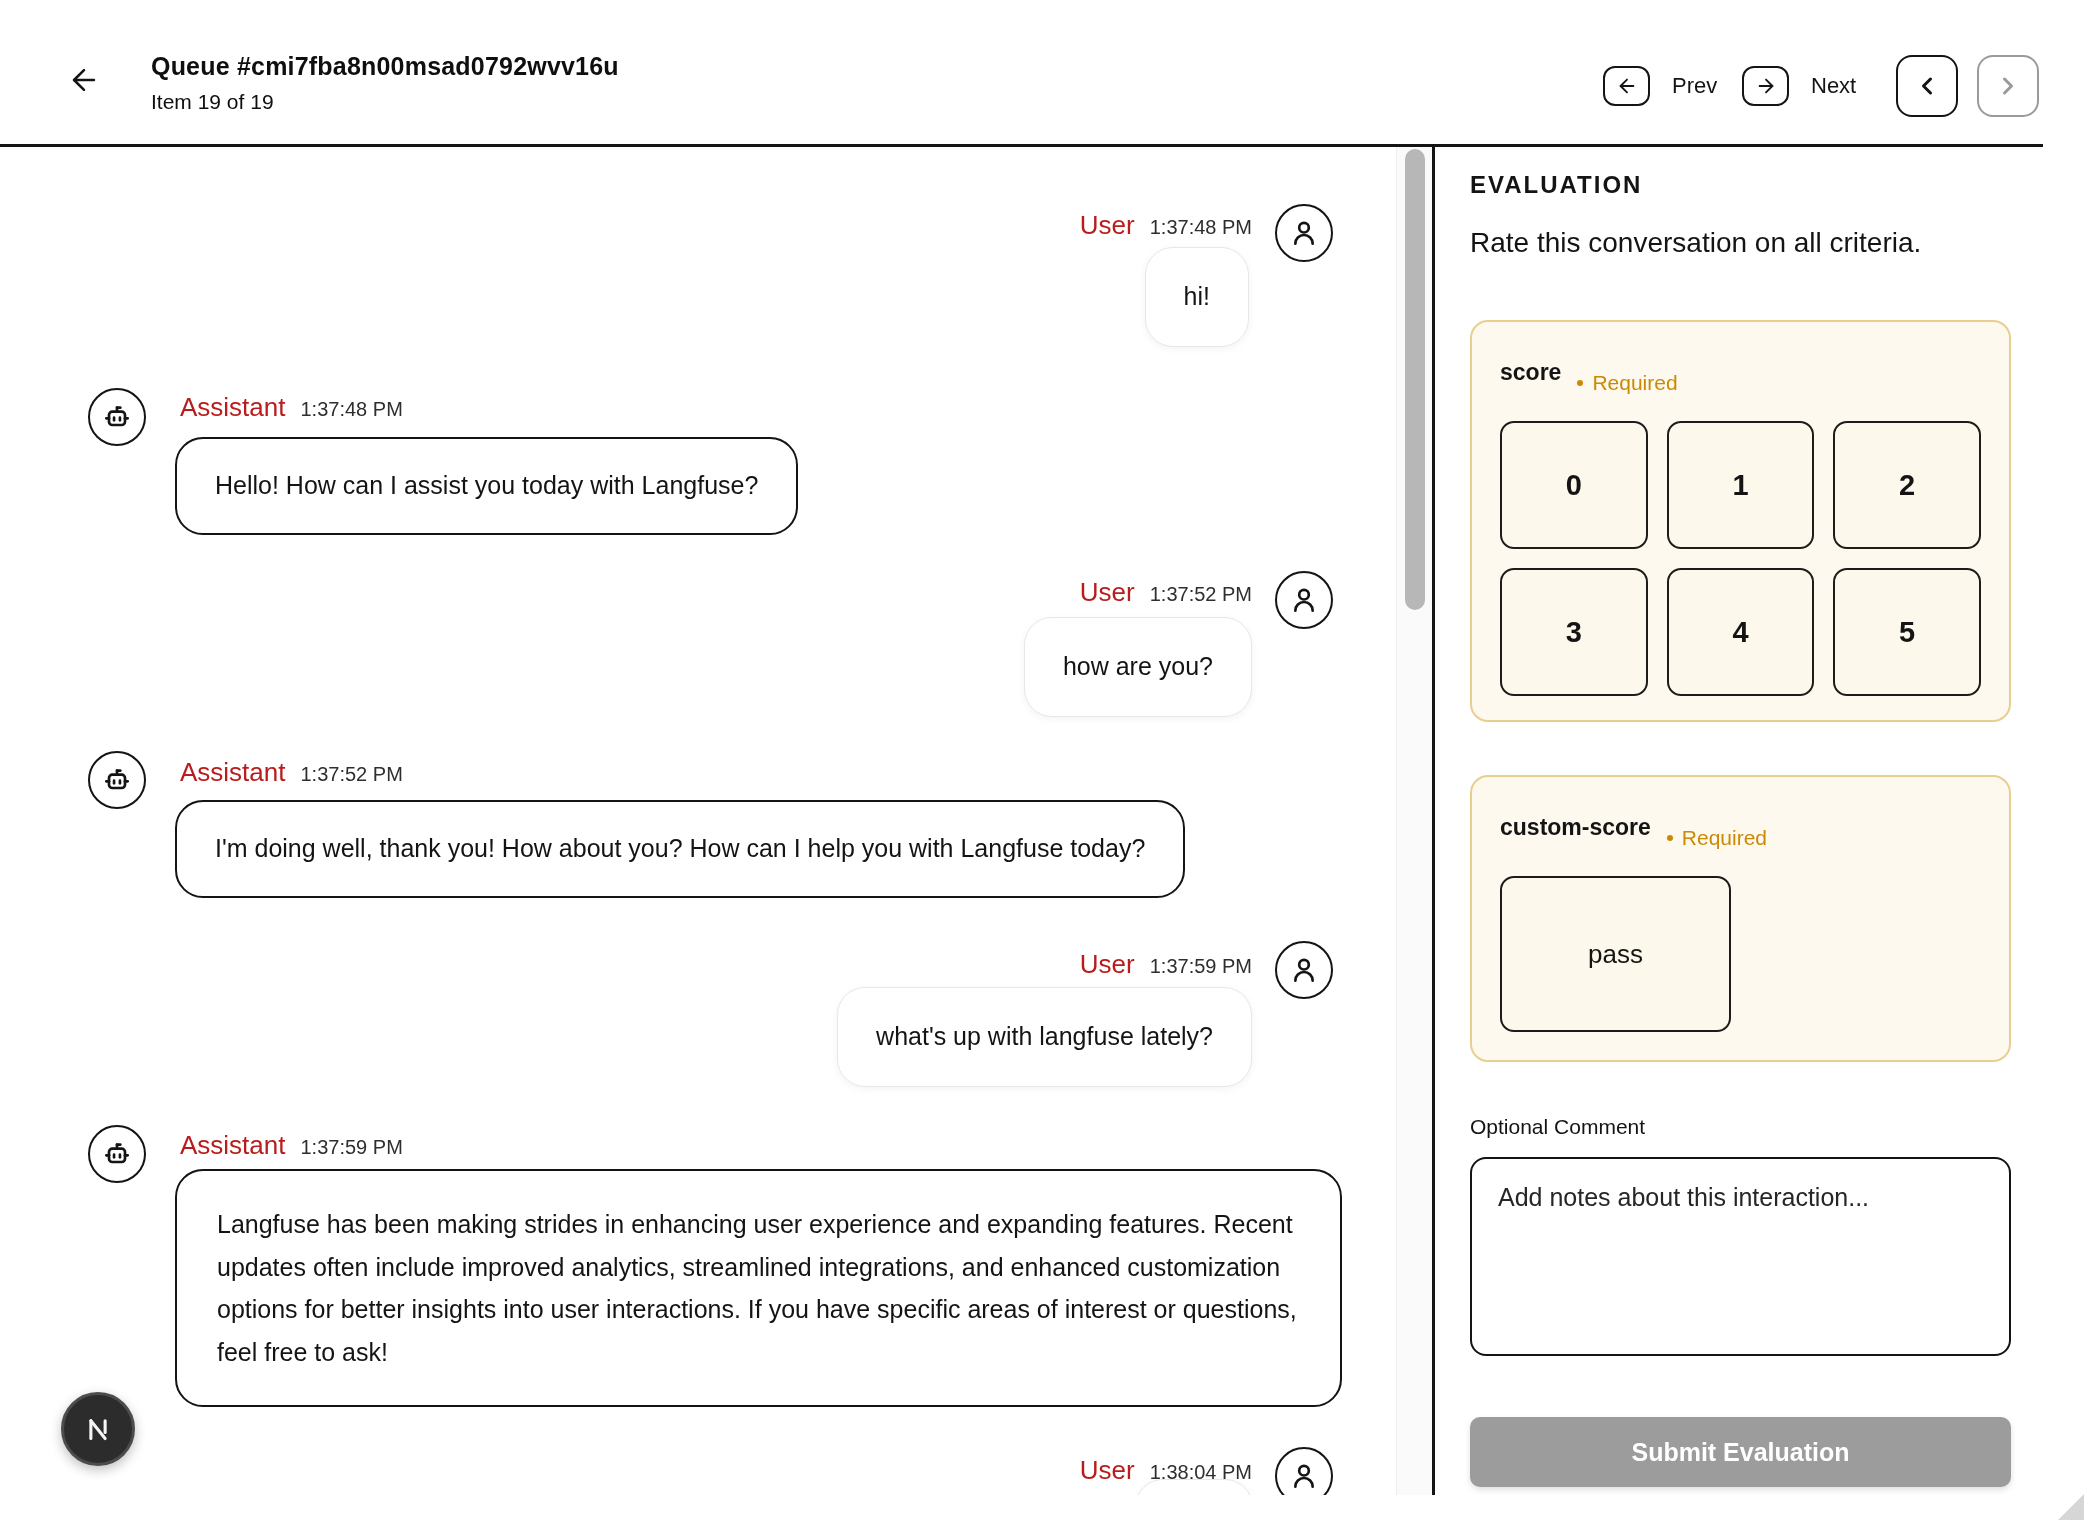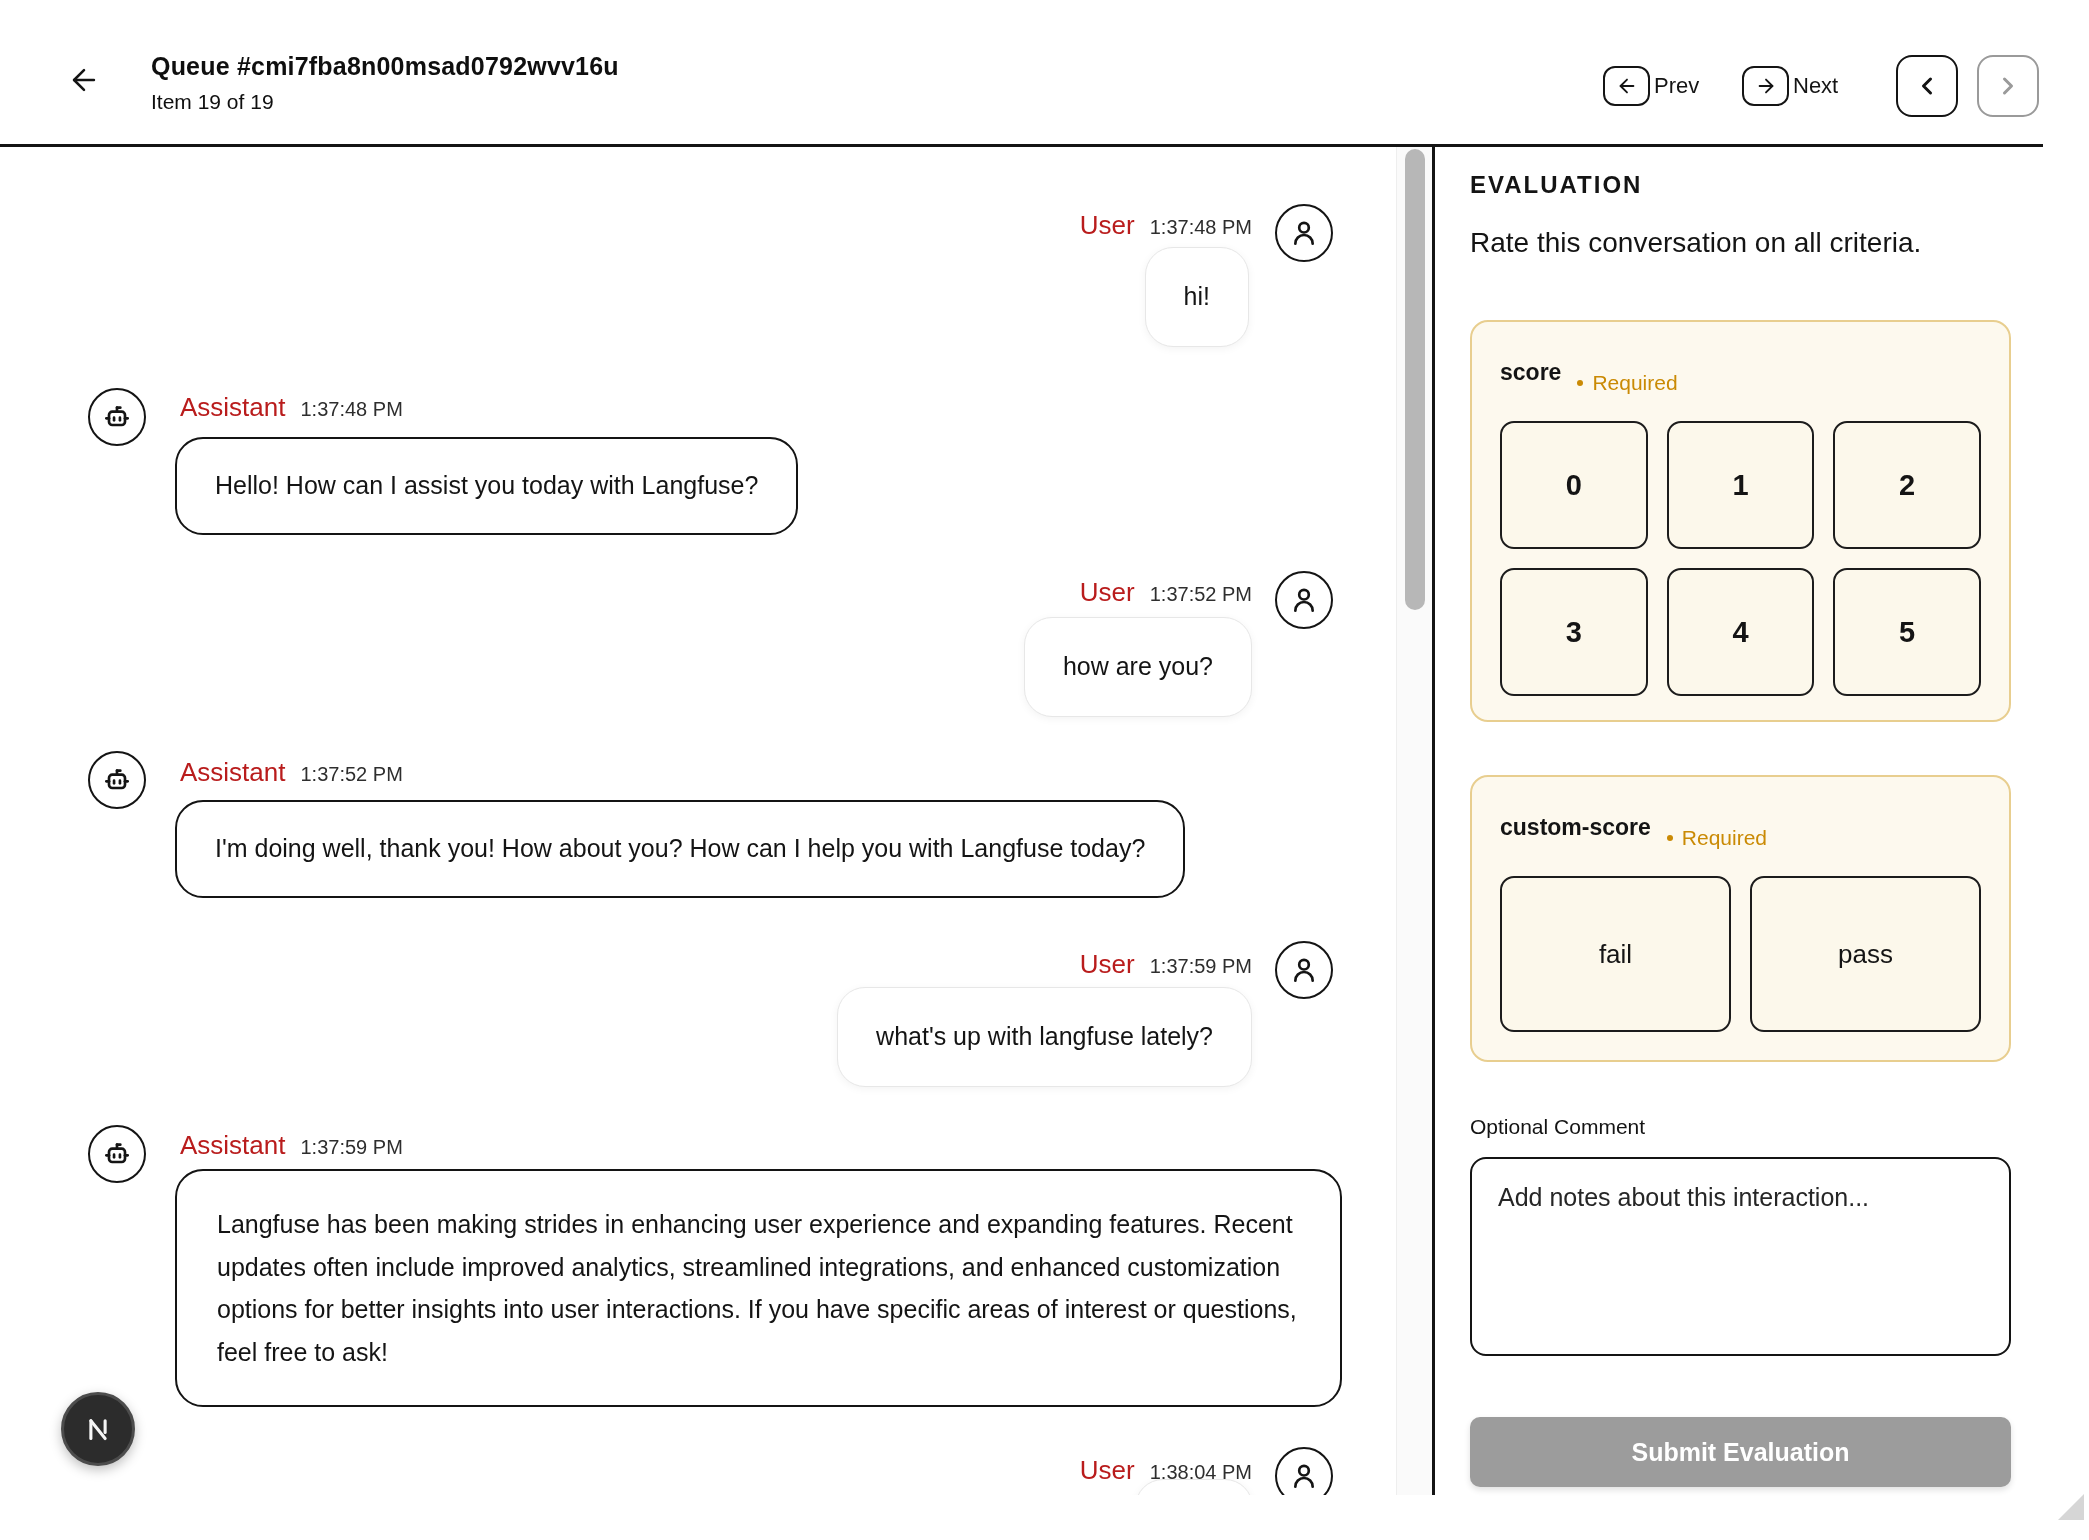--- a/index.html
+++ b/index.html
@@ -6,21 +6,21 @@
   html,body { width:2089px; height:1540px; background:#fff; font-family:"Liberation Sans",sans-serif; color:#0f0f0f; }
   .page { position:relative; width:2089px; height:1540px; overflow:hidden; background:#fff; }
 
   
   .header { position:absolute; top:0; left:0; width:1699px; height:147px; background:#fff; }
   .header-border { position:absolute; top:144px; left:0; width:2043px; height:3px; background:#141414; }
   .back-btn { position:absolute; left:62px; top:58px; width:44px; height:44px; display:flex; align-items:center; justify-content:center; background:none; border:none; cursor:pointer; }
   .title-block { position:absolute; left:151px; top:52px; }
   .queue-title { font-size:25px; font-weight:700; letter-spacing:.2px; }
   .queue-sub { font-size:21px; font-weight:400; margin-top:9px; }
-  .nav-group { position:absolute; top:66px; display:flex; align-items:center; gap:4px; }
+  .nav-group { position:absolute; top:66px; display:flex; align-items:center; gap:22px; }
   .nav-prev { left:1603px; } .nav-next { left:1742px; }
   .icon-btn-sm { width:47px; height:40px; border:2.5px solid #141414; border-radius:12px; background:#fff; display:flex; align-items:center; justify-content:center; cursor:pointer; }
   .nav-label { font-size:22px; color:#141414; }
   .icon-btn-lg { position:absolute; top:55px; width:62px; height:62px; border:2.5px solid #141414; border-radius:16px; background:#fff; display:flex; align-items:center; justify-content:center; cursor:pointer; }
   .pager-prev { left:1896px; }
   .pager-next { left:1977px; border-color:#9a9a9a; }
 
   
   .chat { position:absolute; top:147px; left:0; width:1398px; height:1348px; overflow:hidden; background:#fff; }
   .msg-label { position:absolute; display:flex; align-items:baseline; gap:15px; white-space:nowrap; }
@@ -279,21 +279,20 @@
 
     <div class="crit-card card-custom">
       <div class="crit-header">
         <span class="crit-name">custom-score</span>
         <span class="req">
           <span class="req-dot"></span>
           <span>Required</span>
         </span>
       </div>
       <div class="opt-grid grid-2">
-        <button class="opt-btn opt-cat">fail</button>
         <button class="opt-btn opt-cat">pass</button>
       </div>
     </div>
 
     <div class="comment-label">Optional Comment</div>
     <textarea class="comment-box" placeholder="Add notes about this interaction..." style=""></textarea>
 
     <button class="submit-btn">Submit Evaluation</button>
   </div>
 

